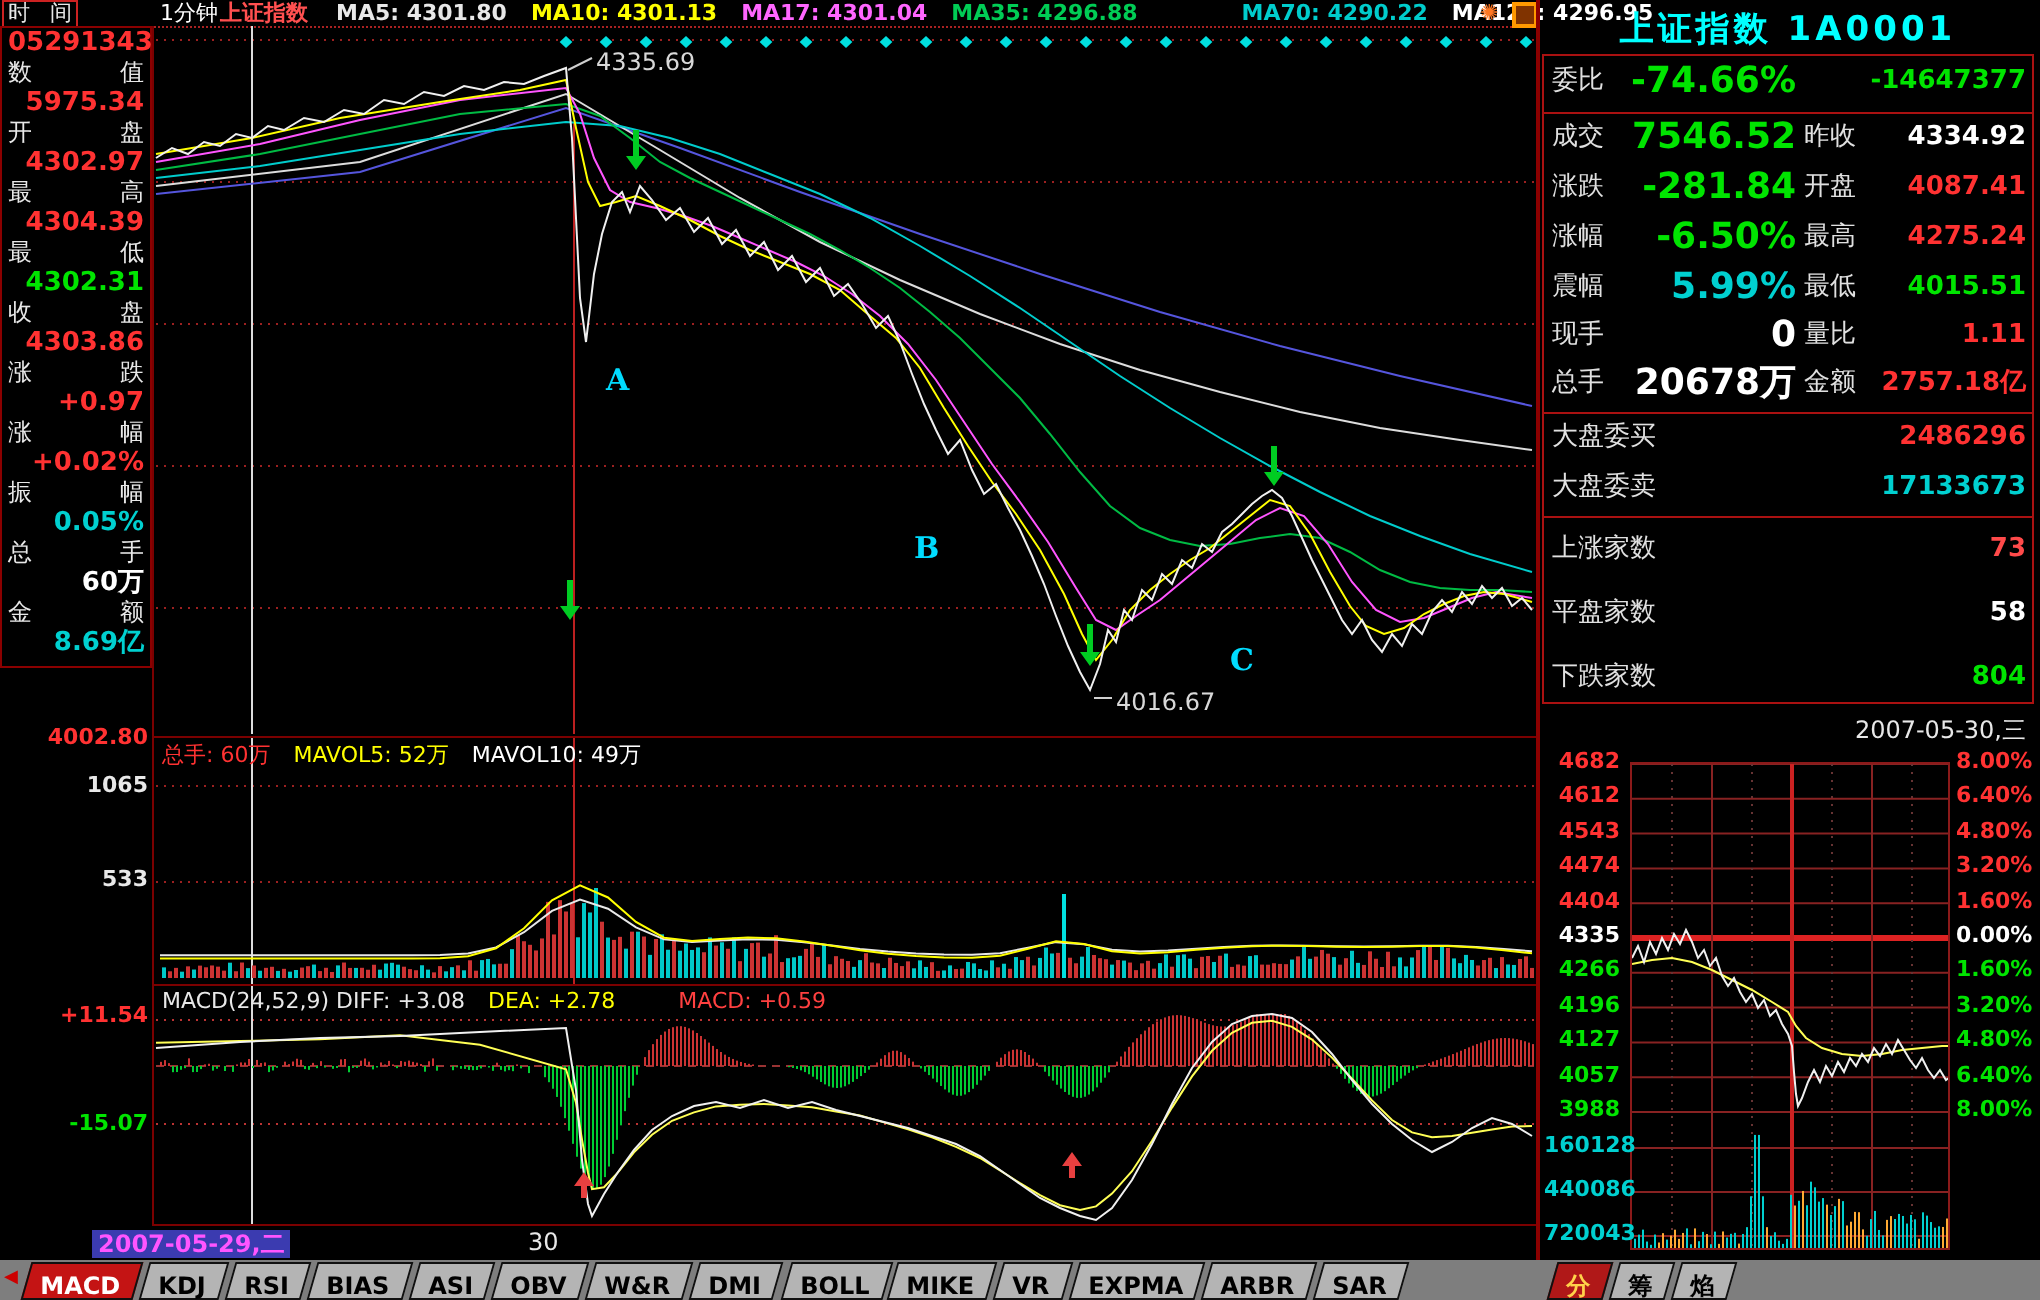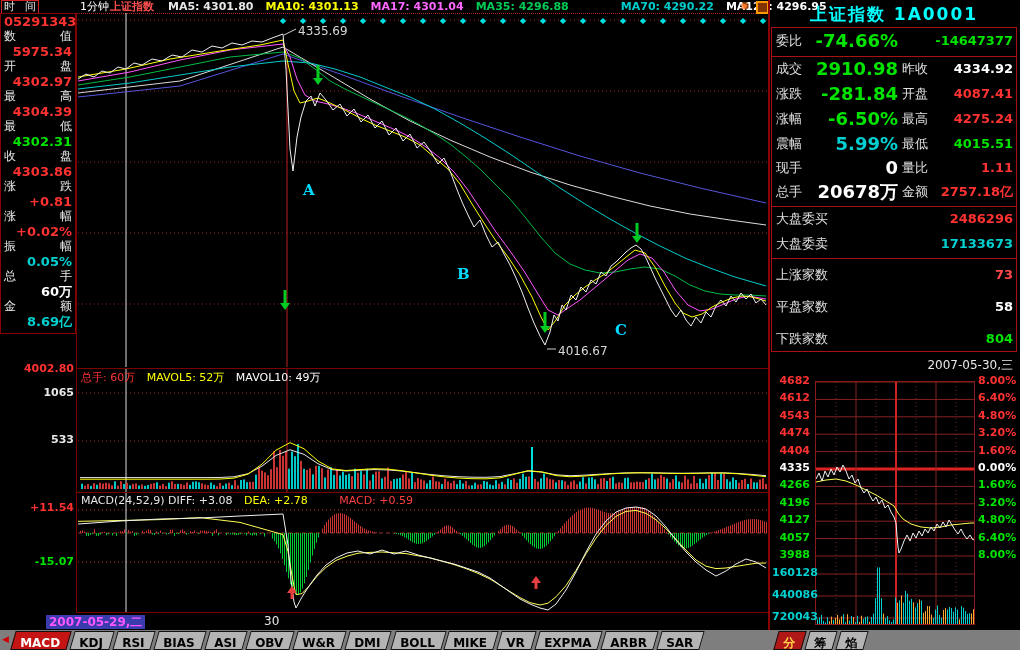--- a/index.html
+++ b/index.html
@@ -120,21 +120,21 @@
       <div class="sb-val" style="color: rgb(0, 228, 0);">4302.31</div>
       <div class="sb-lab">
         <span>收</span>
         <span>盘</span>
       </div>
       <div class="sb-val" style="color: rgb(255, 50, 50);">4303.86</div>
       <div class="sb-lab">
         <span>涨</span>
         <span>跌</span>
       </div>
-      <div class="sb-val" style="color: rgb(255, 50, 50);">+0.81</div>
+      <div class="sb-val" style="color: rgb(255, 50, 50);">+0.97</div>
       <div class="sb-lab">
         <span>涨</span>
         <span>幅</span>
       </div>
       <div class="sb-val" style="color: rgb(255, 50, 50);">+0.02%</div>
       <div class="sb-lab">
         <span>振</span>
         <span>幅</span>
       </div>
       <div class="sb-val" style="color: rgb(0, 208, 208);">0.05%</div>
@@ -798,21 +798,21 @@
   <div id="rp-title" class="abs">上证指数 1A0001</div>
   <div id="rp-box" class="abs"></div>
   <div id="rp-rows">
       <div class="rp-row abs" style="top: 33px; left: 0px; width: 1020px;">
         <span class="rp-k">委比</span>
         <span class="rp-v" style="color: rgb(0, 228, 0);">-74.66%</span>
         <span class="rp-v2" style="color: rgb(0, 228, 0);">-14647377</span>
       </div>
       <div class="rp-row abs" style="top: 61px; left: 0px; width: 1020px;">
         <span class="rp-k">成交</span>
-        <span class="rp-v" style="color: rgb(0, 228, 0);">2910.98</span>
+        <span class="rp-v" style="color: rgb(0, 228, 0);">7546.52</span>
         <span class="rp-k2">昨收</span>
         <span class="rp-v2" style="color: rgb(255, 255, 255);">4334.92</span>
       </div>
       <div class="rp-row abs" style="top: 86px; left: 0px; width: 1020px;">
         <span class="rp-k">涨跌</span>
         <span class="rp-v" style="color: rgb(0, 228, 0);">-281.84</span>
         <span class="rp-k2">开盘</span>
         <span class="rp-v2" style="color: rgb(255, 50, 50);">4087.41</span>
       </div>
       <div class="rp-row abs" style="top: 111px; left: 0px; width: 922px;">

